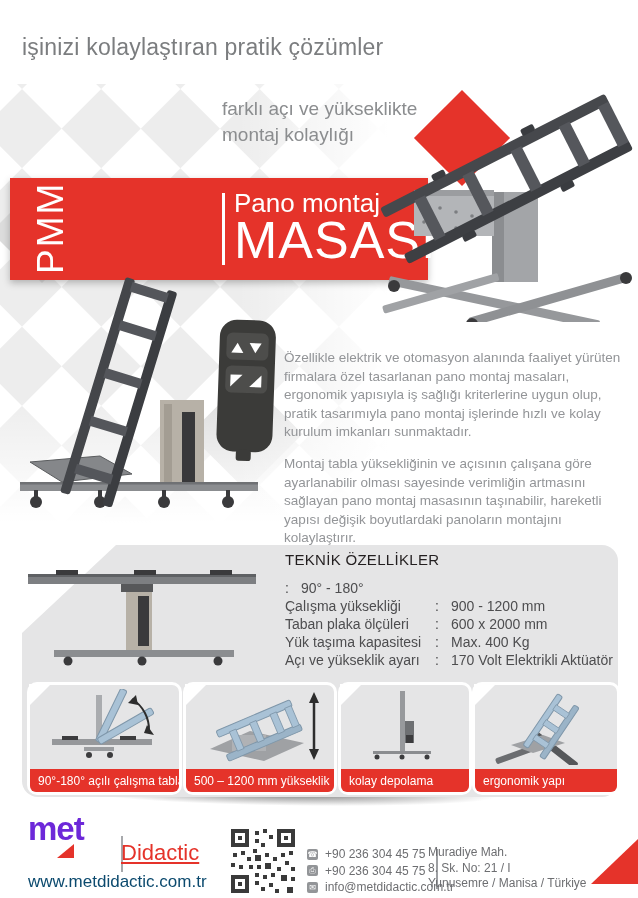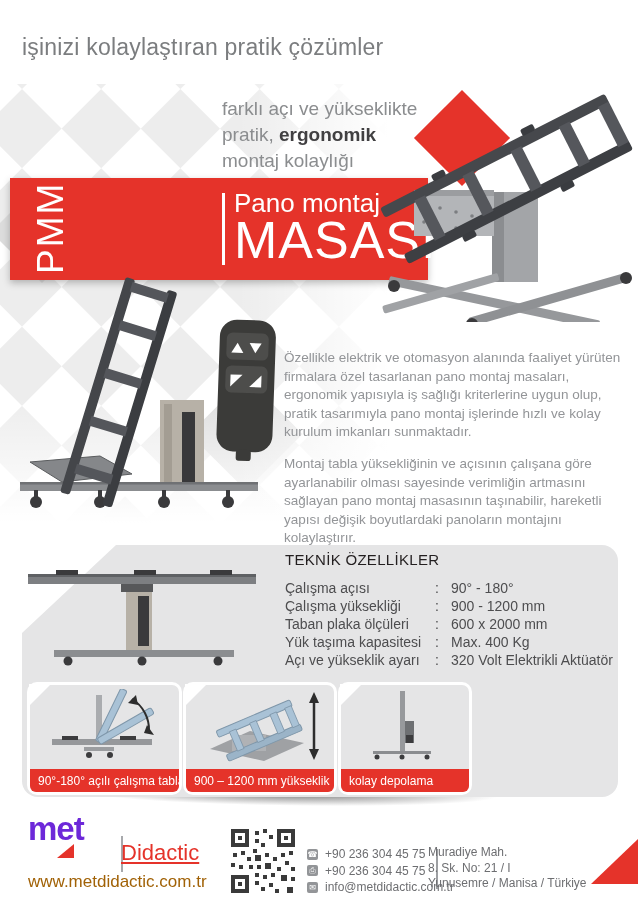--- a/index.html
+++ b/index.html
@@ -78,21 +78,21 @@
   .card1{left:27px;width:149px;} .card2{left:183px;width:148px;}
   .card3{left:338px;width:128px;} .card4{left:472px;width:142px;}
   .card-illo{position:absolute;left:2px;top:4px;right:2px;height:76px;}
 
   
   .logo-met{left:28px;top:810px;font-size:33px;font-weight:bold;color:#6d28d9;letter-spacing:-1px;z-index:5;}
   .logo-wedge{left:57px;top:844px;width:17px;height:14px;background:var(--red);
               clip-path:polygon(100% 0,100% 100%,0 100%);z-index:6;}
   .logo-bar{left:121px;top:836px;width:2px;height:36px;background:#a7a9ac;}
   .logo-didactic{left:121px;top:840px;font-size:22px;color:var(--red);font-weight:500;text-decoration:underline;}
-  .website{left:28px;top:872px;font-size:17px;color:#a16207;}
+  .website{left:28px;top:872px;font-size:17px;color:#0c4a6e;}
   .qr{left:229px;top:827px;width:68px;height:68px;}
   .company{left:307px;top:828px;font-size:13px;font-weight:bold;color:#6d6e71;letter-spacing:.2px;}
   .contact{left:307px;top:847px;display:flex;flex-direction:column;gap:2.5px;}
   .contact-row{display:flex;align-items:center;gap:7px;font-size:12px;color:#6d6e71;}
   .contact-icon{width:11px;height:11px;background:#939598;border-radius:2px;color:#fff;font-size:8px;
       line-height:11px;text-align:center;flex:0 0 auto;}
   .footer-divider{left:436px;top:849px;width:2px;height:40px;background:#9d9fa2;}
   .address{left:428px;top:845px;font-size:12px;line-height:15.5px;color:#6d6e71;}
   .corner-triangle{left:591px;top:839px;width:47px;height:45px;background:var(--red);
       clip-path:polygon(100% 0,100% 100%,0 100%);}
@@ -108,21 +108,20 @@
     <div class="checker"></div>
     <div class="diamond d1"></div>
     <div class="diamond d2"></div>
     <div class="diamond d3"></div>
     <div class="checker-fade"></div>
   </div>
   <div class="abs diamond red-diamond"></div>
 
   <div class="abs tagline">
     <div><span>farklı açı ve yükseklikte</span></div>
-    <div><span>pratik, </span><b>ergonomik</b></div>
     <div><span>montaj kolaylığı</span></div>
   </div>
 
   <div class="abs banner">
     <div class="pmm">PMM</div>
     <div class="banner-divider"></div>
     <div class="product-title">
       <div class="pt1">Pano montaj</div>
       <div class="pt2">MASASI</div>
     </div>
@@ -230,21 +229,20 @@
       <circle cx="42" cy="115" r="4.5"></circle>
         <circle cx="116" cy="115" r="4.5"></circle>
         <circle cx="192" cy="115" r="4.5"></circle>
     </g>
   </svg>
 
   <div class="abs specs">
     <div class="specs-heading">TEKNİK ÖZELLİKLER</div>
     <div class="spec-rows">
       <div class="spec-row">
-        <span class="spec-label">Çalışma açısı</span>
           <span class="spec-colon">:</span>
           <span class="spec-value">90° - 180°</span>
       </div>
       <div class="spec-row">
         <span class="spec-label">Çalışma yüksekliği</span>
           <span class="spec-colon">:</span>
           <span class="spec-value">900 - 1200 mm</span>
       </div>
       <div class="spec-row">
         <span class="spec-label">Taban plaka ölçüleri</span>
@@ -252,21 +250,21 @@
           <span class="spec-value">600 x 2000 mm</span>
       </div>
       <div class="spec-row">
         <span class="spec-label">Yük taşıma kapasitesi</span>
           <span class="spec-colon">:</span>
           <span class="spec-value">Max. 400 Kg</span>
       </div>
       <div class="spec-row">
         <span class="spec-label">Açı ve yükseklik ayarı</span>
           <span class="spec-colon">:</span>
-          <span class="spec-value">320 Volt Elektrikli Aktüatör</span>
+          <span class="spec-value">170 Volt Elektrikli Aktüatör</span>
       </div>
     </div>
   </div>
 
   <div class="card card1">
     <div class="card-cut"></div>
     <svg class="card-illo" viewBox="0 0 140 76">
       <rect x="64" y="6" width="6" height="48" fill="#aaacaf"></rect>
       <rect x="20" y="50" width="100" height="6" fill="#96989b"></rect>
       <rect x="30" y="47" width="16" height="4" fill="#3c3c3e"></rect>
@@ -297,37 +295,57 @@
         <rect x="0" y="26" width="80" height="7" rx="2" fill="#9bb4c8" stroke="#7f97aa" stroke-width="1"></rect>
         <rect x="12" y="6" width="7" height="21" fill="#a9c2d6" stroke="#7f97aa" stroke-width=".8"></rect>
         <rect x="34" y="6" width="7" height="21" fill="#a9c2d6" stroke="#7f97aa" stroke-width=".8"></rect>
         <rect x="56" y="6" width="7" height="21" fill="#a9c2d6" stroke="#7f97aa" stroke-width=".8"></rect>
         <rect x="72" y="6" width="7" height="21" fill="#a9c2d6" stroke="#7f97aa" stroke-width=".8"></rect>
       </g>
       <line x1="126" y1="12" x2="126" y2="62" stroke="#2d2d2d" stroke-width="2.5"></line>
       <polygon points="121,14 131,14 126,3" fill="#2d2d2d"></polygon>
       <polygon points="121,60 131,60 126,71" fill="#2d2d2d"></polygon>
     </svg>
-    <div class="card-label">900 – 1200 mm yükseklik</div>
+    <div class="card-label">500 – 1200 mm yükseklik</div>
   </div>
 
   <div class="card card3">
     <div class="card-cut"></div>
     <svg class="card-illo" viewBox="0 0 120 76">
       <rect x="57" y="2" width="5" height="60" fill="#97999c"></rect>
       <rect x="62" y="32" width="9" height="22" fill="#6e7073"></rect>
       <rect x="63" y="46" width="7" height="8" fill="#3c3c3e"></rect>
       <rect x="30" y="62" width="58" height="3" fill="#8b8d90"></rect>
       <circle cx="34" cy="68" r="2.5" fill="#3c3c3e"></circle>
       <circle cx="59" cy="68" r="2.5" fill="#3c3c3e"></circle>
       <circle cx="84" cy="68" r="2.5" fill="#3c3c3e"></circle>
     </svg>
     <div class="card-label">kolay depolama</div>
   </div>
 
+  <div class="card card4">
+    <div class="card-cut"></div>
+    <svg class="card-illo" viewBox="0 0 130 76">
+      <g transform="rotate(38 74 58)">
+          <rect x="54" y="54" width="52" height="7" rx="2" fill="#55575a"></rect>
+        </g>
+      <g transform="rotate(-20 40 66)">
+          <rect x="18" y="62" width="56" height="6" rx="2" fill="#6b6d70"></rect>
+        </g>
+      <polygon points="34,56 66,46 88,54 56,64" fill="#9fa1a4"></polygon>
+      <g transform="translate(46,56) rotate(-56)">
+        <rect x="0" y="0" width="62" height="6" rx="2" fill="#a9c2d6" stroke="#7f97aa" stroke-width="1"></rect>
+        <rect x="0" y="20" width="62" height="6" rx="2" fill="#9bb4c8" stroke="#7f97aa" stroke-width="1"></rect>
+        <rect x="10" y="5" width="6" height="16" fill="#a9c2d6" stroke="#7f97aa" stroke-width=".8"></rect>
+        <rect x="28" y="5" width="6" height="16" fill="#a9c2d6" stroke="#7f97aa" stroke-width=".8"></rect>
+        <rect x="46" y="5" width="6" height="16" fill="#a9c2d6" stroke="#7f97aa" stroke-width=".8"></rect>
+      </g>
+    </svg>
+    <div class="card-label">ergonomik yapı</div>
+  </div>
 
   <div class="abs logo-met">met</div>
   <div class="abs logo-wedge"></div>
   <div class="abs logo-bar"></div>
   <div class="abs logo-didactic">Didactic</div>
   <div class="abs website">www.metdidactic.com.tr</div>
 
   <svg class="abs qr" viewBox="0 0 68 68">
     <rect width="68" height="68" fill="#fff"></rect>
     <g fill="#3a3a3a">

